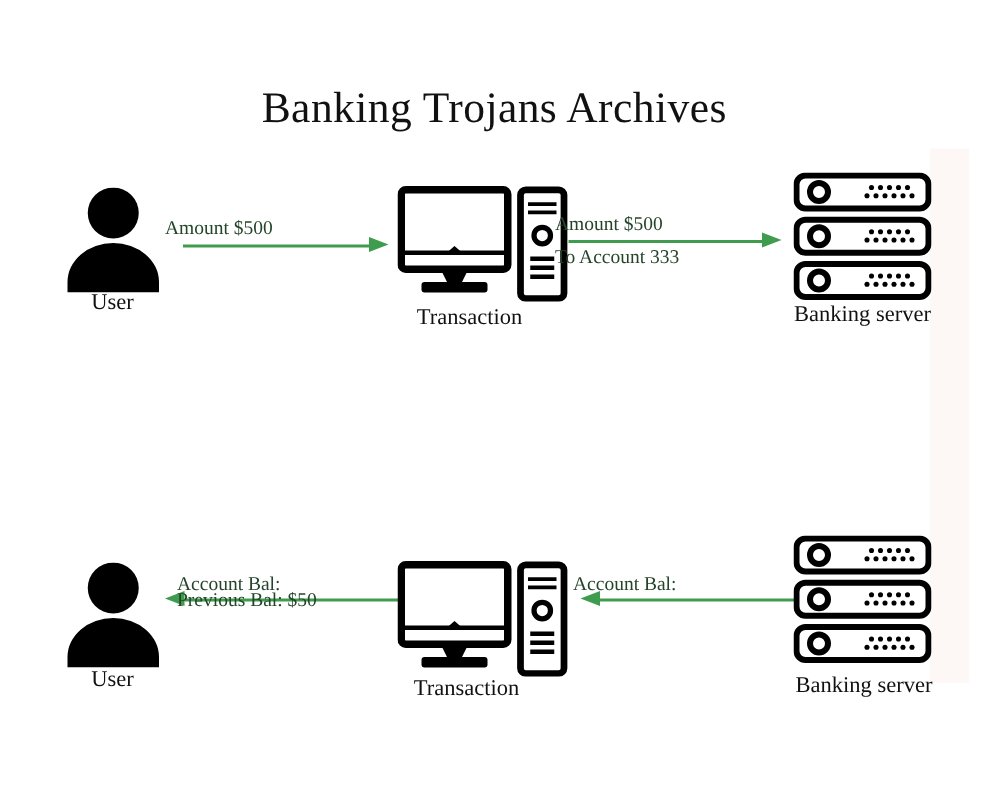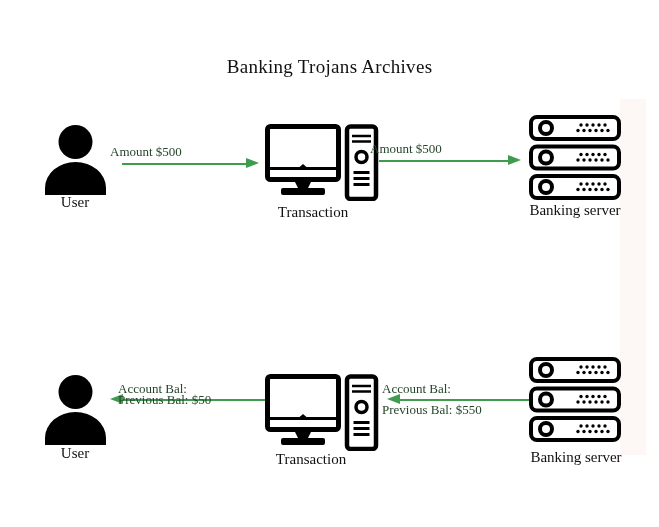--- a/index.html
+++ b/index.html
@@ -3,21 +3,21 @@
 <meta charset="utf-8">
 <style>
   html,body{margin:0;padding:0;background:#fff;}
   #canvas{
     position:relative;width:659px;height:527px;background:#ffffff;overflow:hidden;
     font-family:"Liberation Serif","DejaVu Serif",serif;color:#000;
   }
   .abs{position:absolute;}
   #title{
     left:0;top:56px;width:659px;text-align:center;
-    font-size:19px;color:#111;letter-spacing:0.3px;
+    font-size:29px;color:#111;letter-spacing:0.3px;
   }
   .band{background:var(--band,#fdf7f6);}
   .node-label{font-size:15px;color:#111;text-align:center;}
   .arrow-label{font-size:13px;color:var(--arrow-text,#25452a);white-space:nowrap;}
   .arrow-line{height:2px;background:var(--arrow,#3f9c4e);}
   .arrow-head{width:0;height:0;border-top:5.5px solid transparent;border-bottom:5.5px solid transparent;}
   .head-right{border-left:13px solid var(--arrow,#3f9c4e);}
   .head-left{border-right:13px solid var(--arrow,#3f9c4e);}
   svg{display:block;}
 </style>
@@ -56,20 +56,21 @@
       <line x1="88.5" y1="48.5" x2="104.5" y2="48.5" stroke="#000" stroke-width="3"></line>
       <line x1="88.5" y1="54.5" x2="104.5" y2="54.5" stroke="#000" stroke-width="3"></line>
       <line x1="88.5" y1="60.5" x2="104.5" y2="60.5" stroke="#000" stroke-width="3"></line>
     </svg>
   </div>
   <div class="abs node-label" style="left:253px;top:204px;width:120px;">Transaction</div>
 
   <div class="abs arrow-label" style="left:370px;top:141px;width:160px;">Amount $500</div>
   <div class="abs arrow-line" style="left:379px;top:160px;width:130px;"></div>
   <div class="abs arrow-head head-right" style="left:508px;top:155px;"></div>
+  <div class="abs arrow-label" style="left:370px;top:163px;width:160px;">To Account 333</div>
 
   <div class="abs" style="left:529px;top:115px;">
     <svg width="92" height="85" viewBox="0 0 92 85">
       <g stroke="#000">
         <rect x="2" y="2" width="88" height="22" rx="6" fill="#fff" stroke-width="4"></rect>
         <circle cx="17" cy="13" r="6" fill="#fff" stroke-width="4"></circle>
         <g fill="#000" stroke="none">
           <circle cx="52" cy="10" r="1.7"></circle>
             <circle cx="58" cy="10" r="1.7"></circle>
             <circle cx="64" cy="10" r="1.7"></circle>
@@ -144,21 +145,20 @@
       <line x1="88.5" y1="48.5" x2="104.5" y2="48.5" stroke="#000" stroke-width="3"></line>
       <line x1="88.5" y1="54.5" x2="104.5" y2="54.5" stroke="#000" stroke-width="3"></line>
       <line x1="88.5" y1="60.5" x2="104.5" y2="60.5" stroke="#000" stroke-width="3"></line>
     </svg>
   </div>
   <div class="abs node-label" style="left:251px;top:451px;width:120px;">Transaction</div>
 
   <div class="abs arrow-label" style="left:382px;top:381px;width:160px;">Account Bal:</div>
   <div class="abs arrow-head head-left" style="left:387px;top:394px;"></div>
   <div class="abs arrow-line" style="left:400px;top:399px;width:130px;"></div>
-  <div class="abs arrow-label" style="left:382px;top:402px;width:160px;">Previous Bal: $550</div>
 
   <div class="abs" style="left:529px;top:357px;">
     <svg width="92" height="85" viewBox="0 0 92 85">
       <g stroke="#000">
         <rect x="2" y="2" width="88" height="22" rx="6" fill="#fff" stroke-width="4"></rect>
         <circle cx="17" cy="13" r="6" fill="#fff" stroke-width="4"></circle>
         <g fill="#000" stroke="none">
           <circle cx="52" cy="10" r="1.7"></circle>
             <circle cx="58" cy="10" r="1.7"></circle>
             <circle cx="64" cy="10" r="1.7"></circle>

